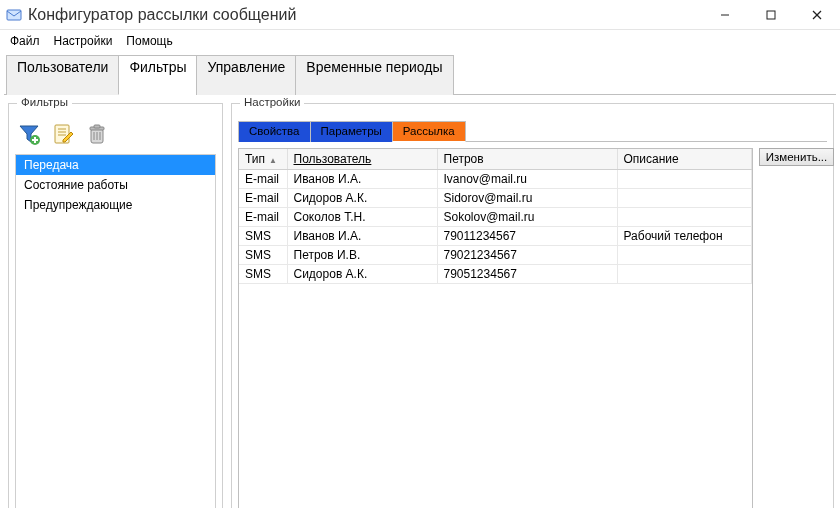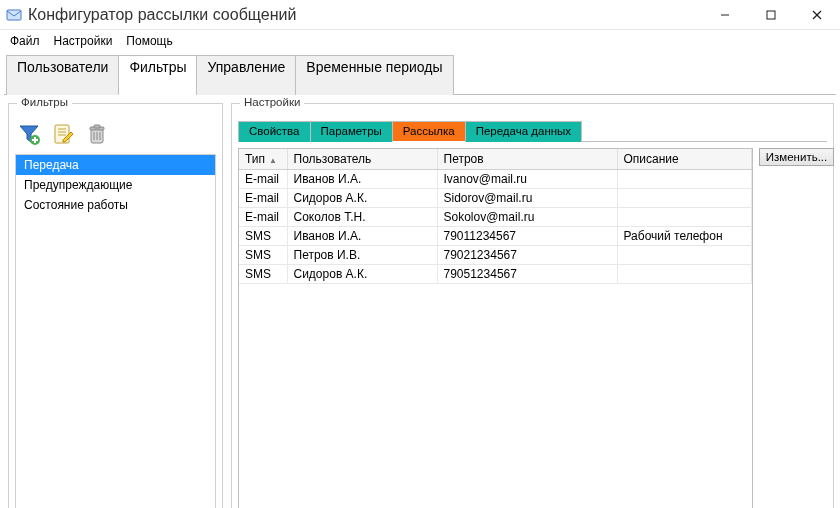--- a/index.html
+++ b/index.html
@@ -137,21 +137,21 @@
     flex-direction: column;
   }
 
   .sub-tabstrip {
     display: flex;
     border-bottom: 1px solid #bfbfbf;
     margin-bottom: 6px;
   }
   .sub-tabstrip .tab {
     padding: 3px 10px 4px 10px;
-    background: #14b8a6;
+    background: #1d4ed8;
     border: 1px solid #bfbfbf;
     border-bottom: none;
     margin-right: -1px;
     position: relative;
     top: 1px;
     font-size: 11.5px;
     cursor: default;
   }
   .sub-tabstrip .tab.active {
     background: #f97316;
@@ -189,21 +189,21 @@
     color: #777;
     margin-left: 4px;
   }
   table.data td {
     padding: 2px 6px;
     border-right: 1px solid #e8e8e8;
     border-bottom: 1px solid #e8e8e8;
     white-space: nowrap;
   }
   .col-type { width: 48px; }
-  .col-user { width: 150px; }
+  .col-user { width: 150px; text-decoration: underline; }
   .col-contact { width: 180px; }
 
   .button-col {
     width: 68px;
   }
   .btn {
     display: block;
     width: 75px;
     padding: 2px 2px;
     font-size: 11.5px;
@@ -287,33 +287,32 @@
           <rect x="9" y="3" width="6" height="3" rx="1" fill="#bcbcbc" stroke="#888"></rect>
           <line x1="9" y1="10" x2="9" y2="18" stroke="#888"></line>
           <line x1="12" y1="10" x2="12" y2="18" stroke="#888"></line>
           <line x1="15" y1="10" x2="15" y2="18" stroke="#888"></line>
         </svg>
       </span>
     </div>
 
     <div class="left-list">
       <div class="list-item selected">Передача</div>
+      <div class="list-item">Состояние работы</div>
       <div class="list-item">Предупреждающие</div>
-      <div class="list-item">Состояние работы</div>
     </div>
   </div>
 
   <div class="groupbox right-panel">
     <div class="groupbox-legend">Настройки</div>
 
     <div class="sub-tabstrip">
       <div class="tab">Свойства</div>
       <div class="tab">Параметры</div>
       <div class="tab active">Рассылка</div>
-      <div class="tab">Передача данных</div>
     </div>
 
     <div class="right-body">
       <div class="table-wrap">
         <table class="data">
           <thead>
             <tr>
               <th class="col-type">
                 <span>Тип</span><span class="sort-arrow">▲</span>
               </th>

